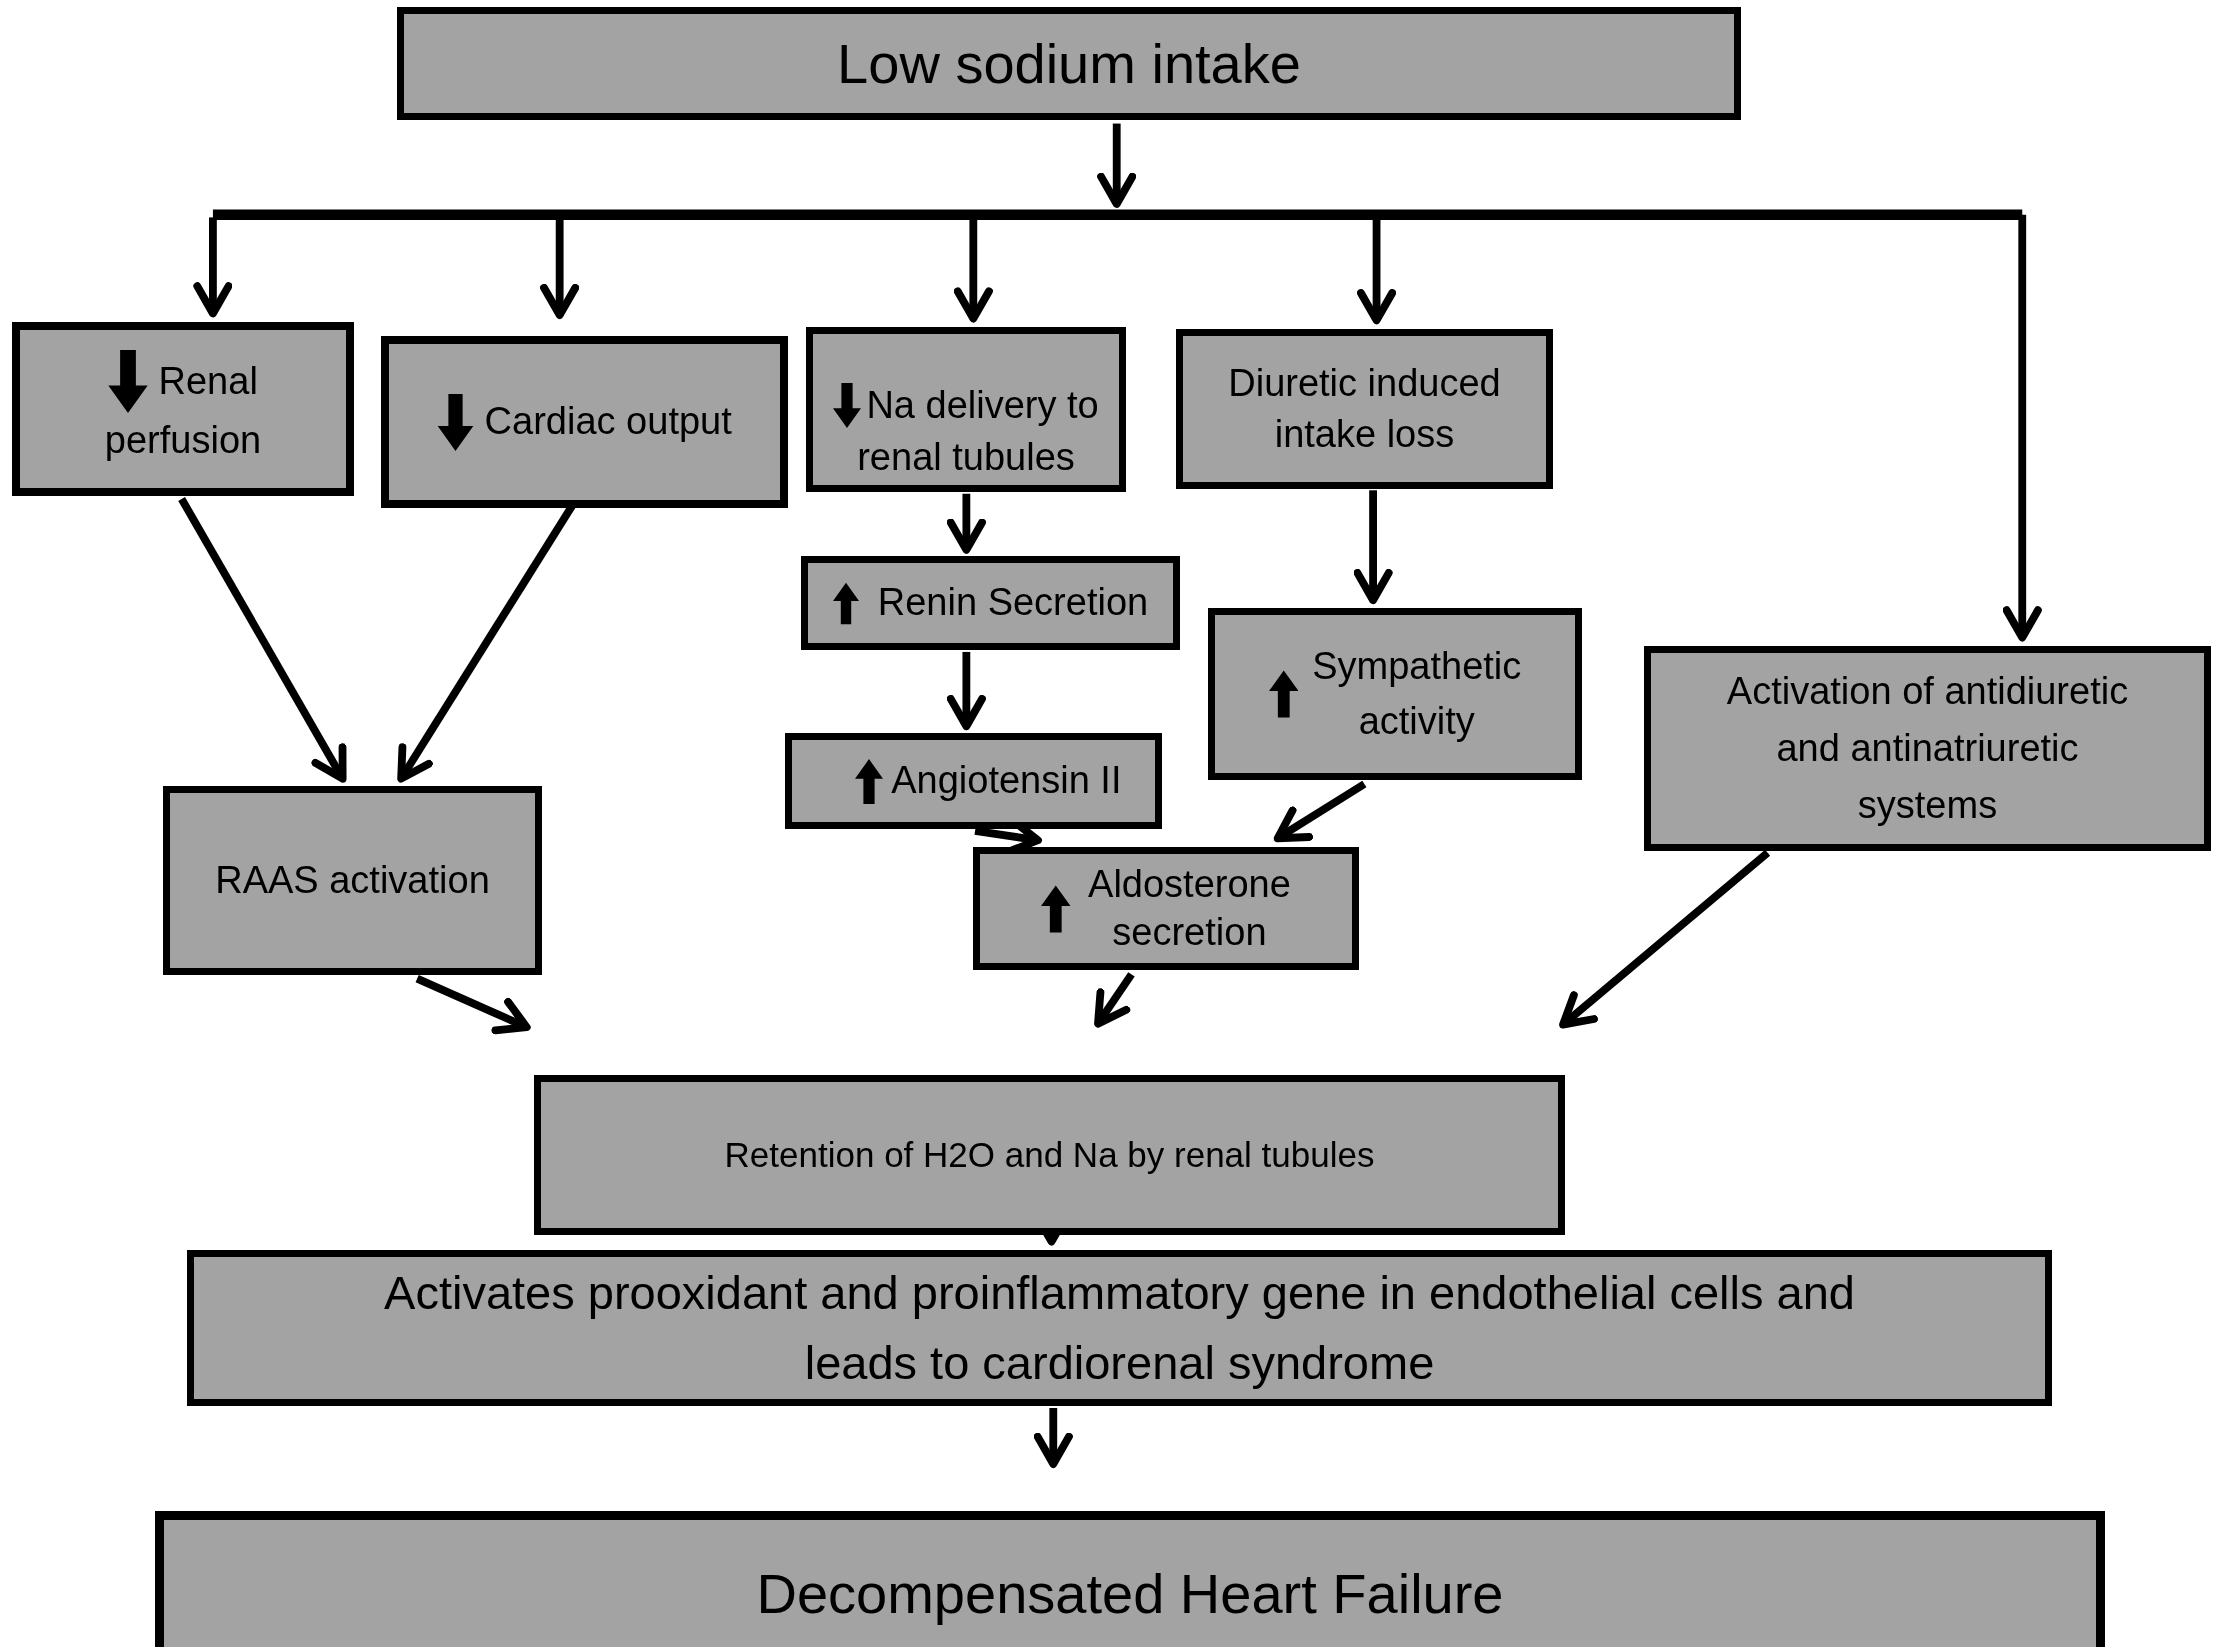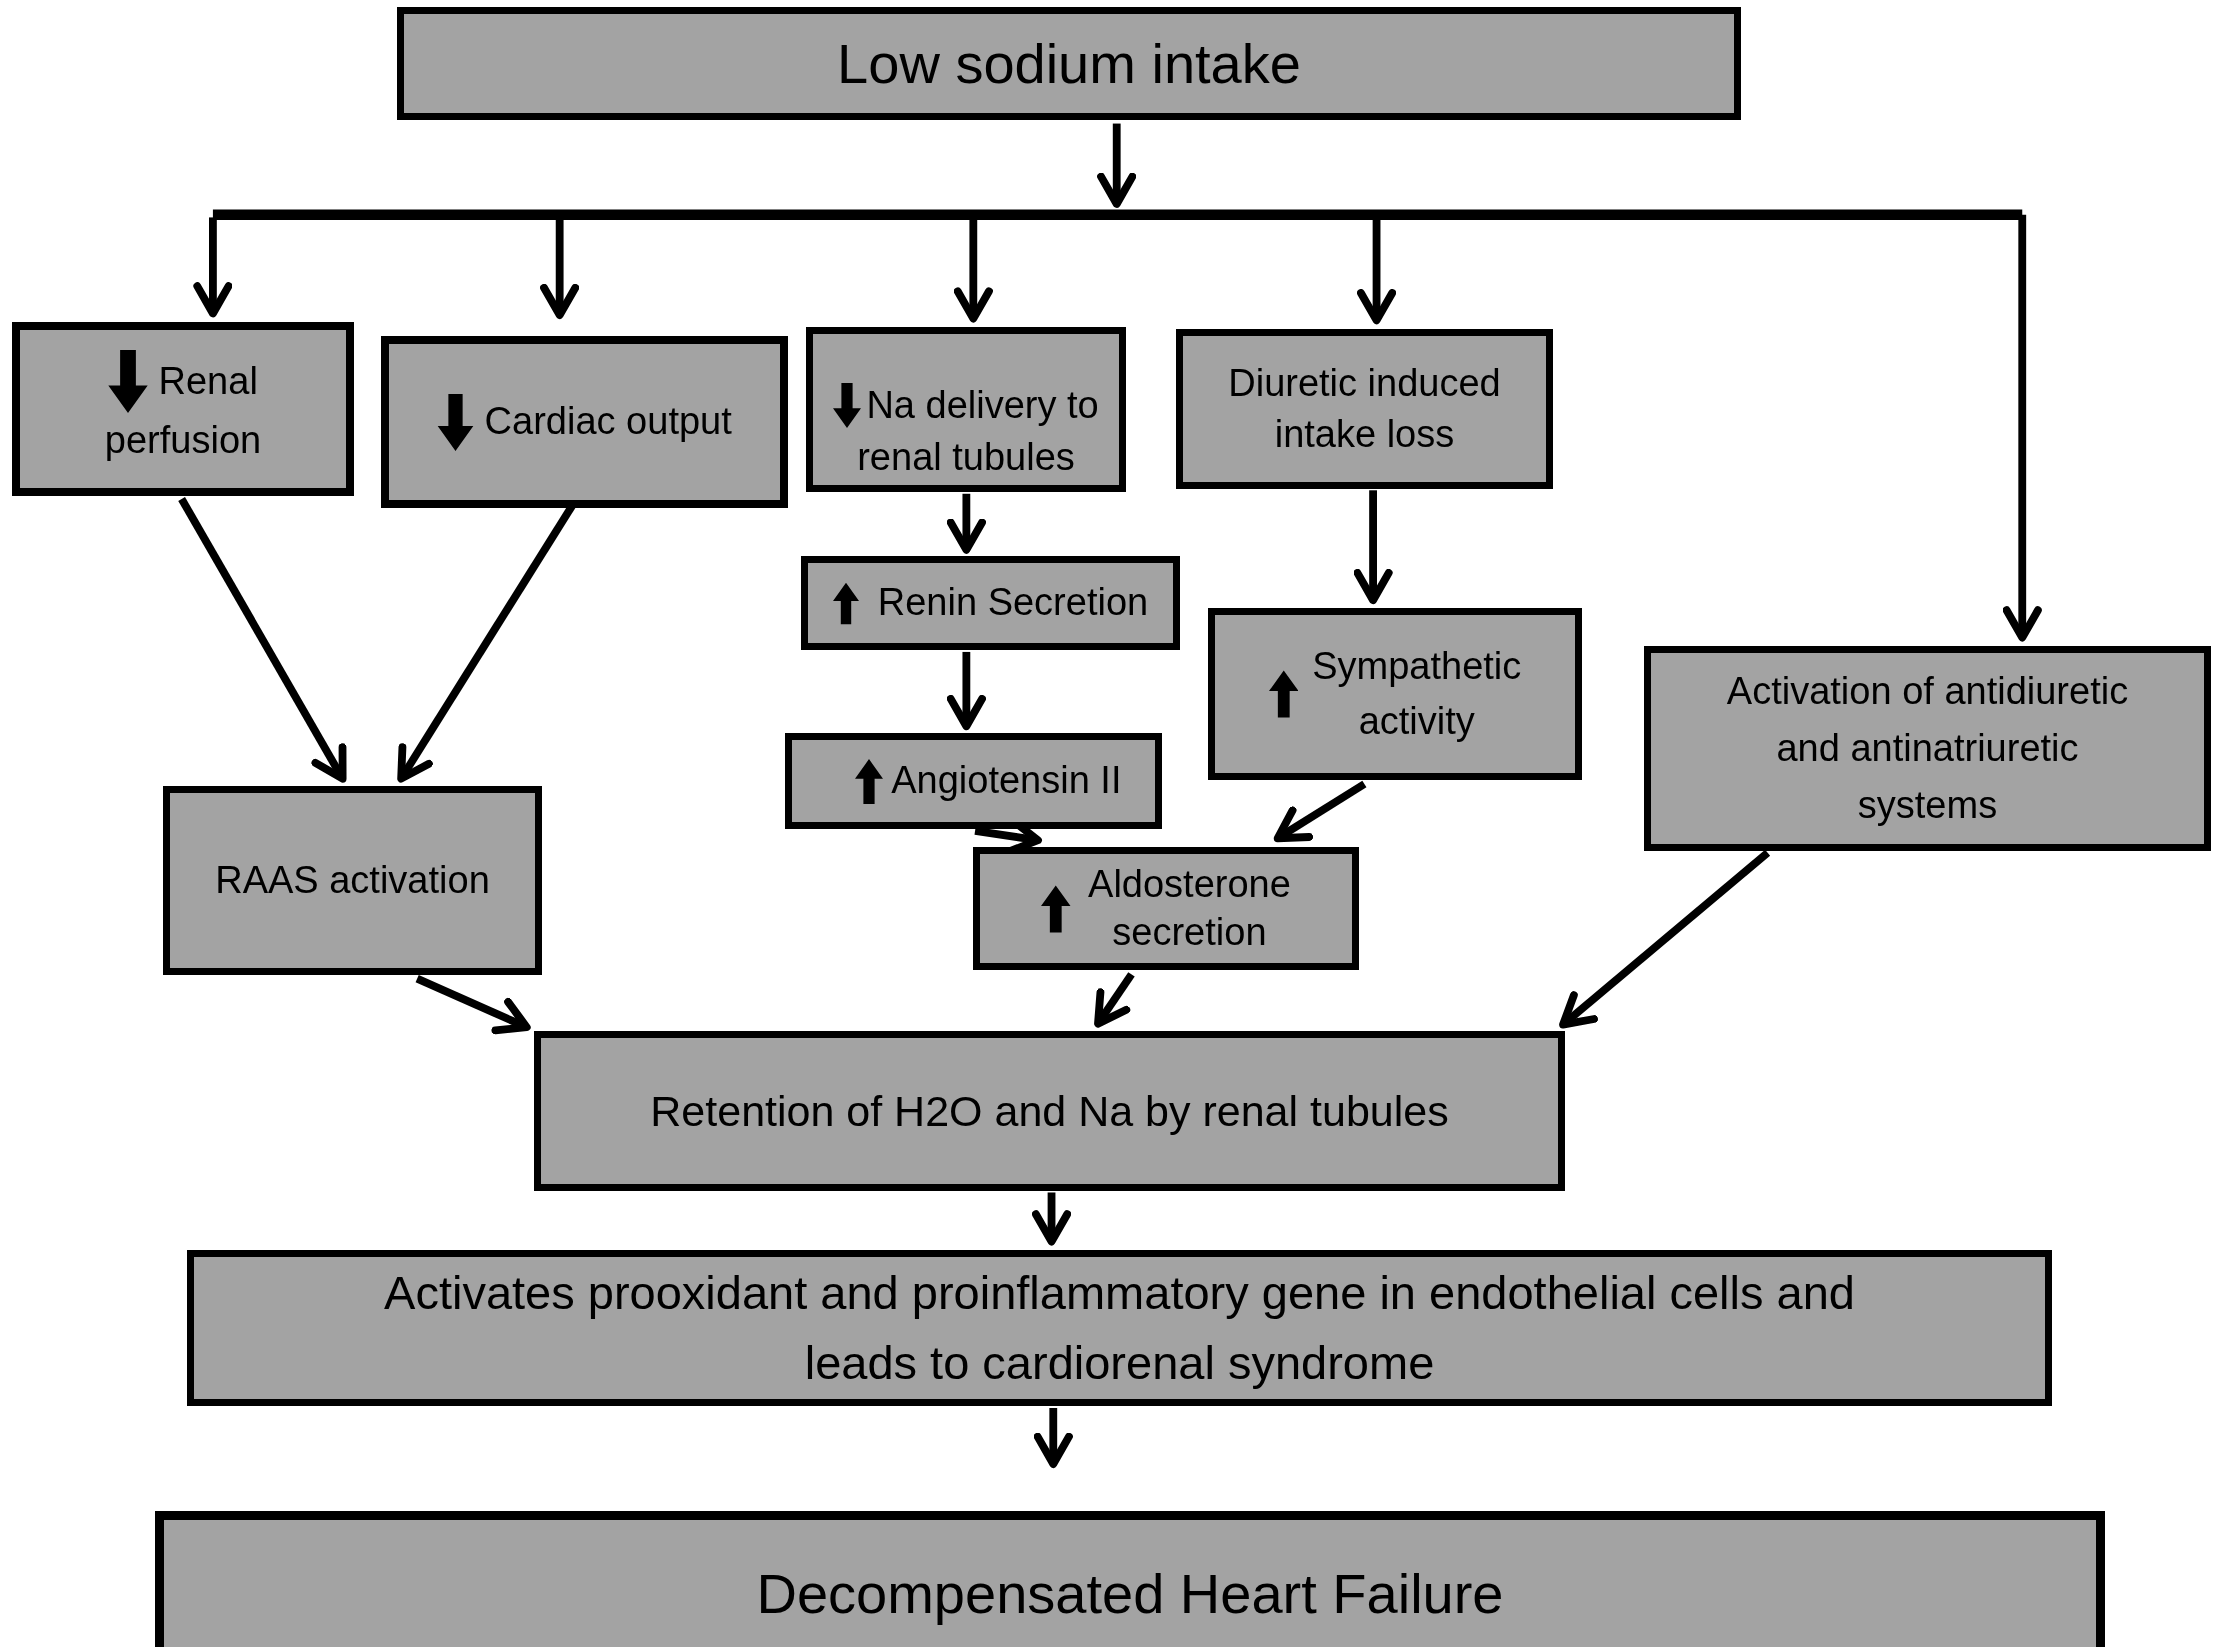--- a/index.html
+++ b/index.html
@@ -48,21 +48,21 @@
     display: inline-flex;
     align-items: center;
     justify-content: center;
     gap: 10.4px;
     white-space: nowrap;
   }
   .icon { display: inline-flex; }
   .icon svg { display: block; fill: #000; }
   .f-top   { font-size: 56px; }
   .f-mid   { font-size: 38px; }
-  .f-ret   { font-size: 43px; }
+  .f-ret   { font-size: 35px; margin-top: 44px; }
   .f-act   { font-size: 47px; line-height: 1.5; }
   .f-hf    { font-size: 56px; margin-top: 40px; }
   .bb      { border-width: 9.6px; }
 </style>
 </head>
 <body>
 
 <div class="canvas">
 
   <svg class="wires" width="2223" height="1648" viewBox="0 0 2558 1896">

